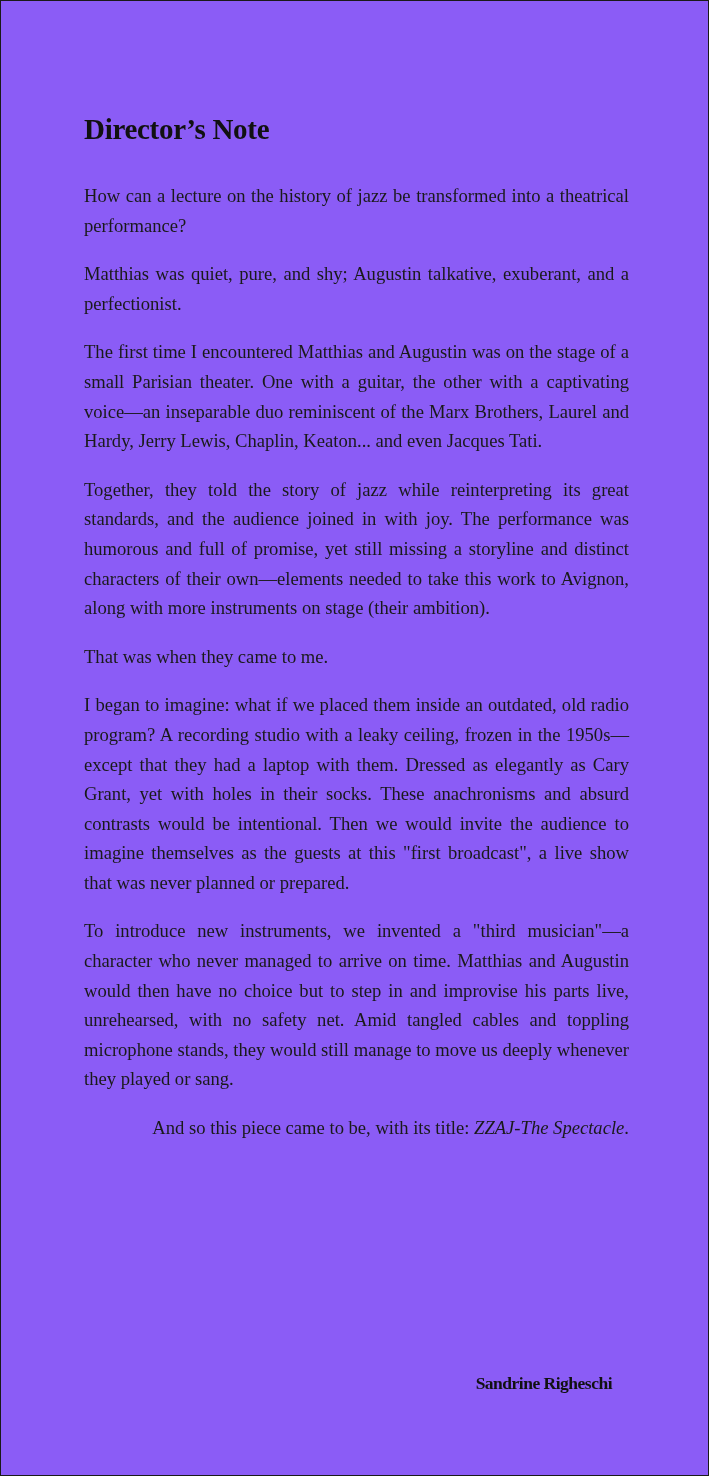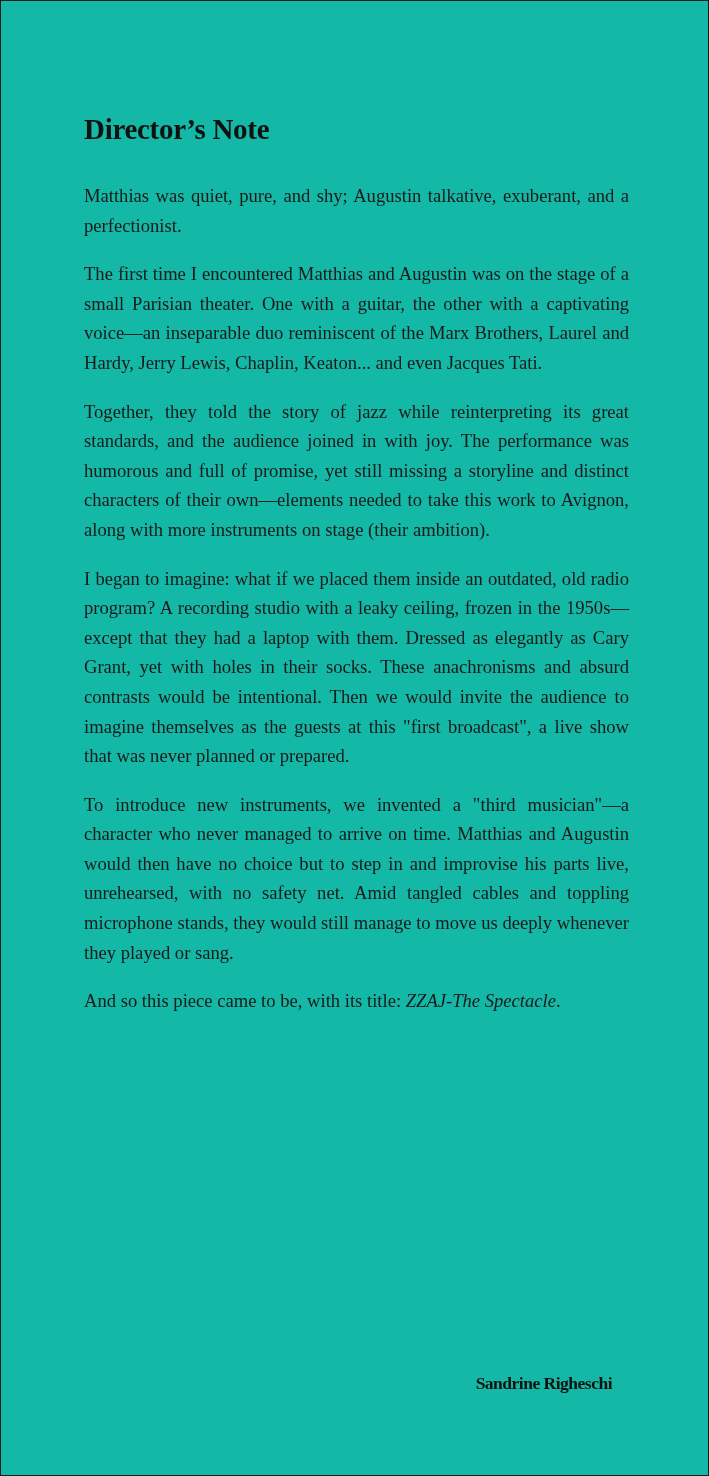--- a/index.html
+++ b/index.html
@@ -11,21 +11,21 @@
       width: 709px;
       height: 1476px;
       overflow: hidden;
     }
     .page {
       position: relative;
       box-sizing: border-box;
       width: 709px;
       height: 1476px;
       border: 1.5px solid #1a1a1a;
-      background: #14b8a6;
+      background: #8b5cf6;
       color: #1a1a1a;
       font-family: "Liberation Serif", "DejaVu Serif", serif;
     }
     .content {
       position: absolute;
       left: 83px;
       top: 108px;
       width: 545px;
     }
     .title {
@@ -37,21 +37,21 @@
       color: #111111;
     }
     .para {
       margin: 0 0 19px 0;
       font-size: 18.6px;
       line-height: 29.6px;
       text-align: justify;
       hyphens: none;
     }
     .para.last {
-      text-align: left;
+      text-align: right;
     }
     .para em {
       font-style: italic;
     }
     .signature {
       position: absolute;
       right: 96px;
       top: 1372px;
       font-size: 17.5px;
       font-weight: bold;
@@ -59,23 +59,25 @@
       color: #111111;
     }
   </style>
 </head>
 <body>
 
 <div class="page">
   <div class="content">
     <h1 class="title">Director’s Note</h1>
 
+    <p class="para">How can a lecture on the history of jazz be transformed into a theatrical performance?</p>
     <p class="para">Matthias was quiet, pure, and shy; Augustin talkative, exuberant, and a perfectionist.</p>
     <p class="para">The first time I encountered Matthias and Augustin was on the stage of a small Parisian theater. One with a guitar, the other with a captivating voice—an inseparable duo reminiscent of the Marx Brothers, Laurel and Hardy, Jerry Lewis, Chaplin, Keaton... and even Jacques Tati.</p>
     <p class="para">Together, they told the story of jazz while reinterpreting its great standards, and the audience joined in with joy. The performance was humorous and full of promise, yet still missing a storyline and distinct characters of their own—elements needed to take this work to Avignon, along with more instruments on stage (their ambition).</p>
+    <p class="para">That was when they came to me.</p>
     <p class="para">I began to imagine: what if we placed them inside an outdated, old radio program? A recording studio with a leaky ceiling, frozen in the 1950s—except that they had a laptop with them. Dressed as elegantly as Cary Grant, yet with holes in their socks. These anachronisms and absurd contrasts would be intentional. Then we would invite the audience to imagine themselves as the guests at this "first broadcast", a live show that was never planned or prepared.</p>
     <p class="para">To introduce new instruments, we invented a "third musician"—a character who never managed to arrive on time. Matthias and Augustin would then have no choice but to step in and improvise his parts live, unrehearsed, with no safety net. Amid tangled cables and toppling microphone stands, they would still manage to move us deeply whenever they played or sang.</p>
 
     <p class="para last"><span>And so this piece came to be, with its title: </span><em>ZZAJ-The Spectacle</em><span>.</span></p>
   </div>
 
   <div class="signature">Sandrine Righeschi</div>
 </div>
 
 </body></html>

